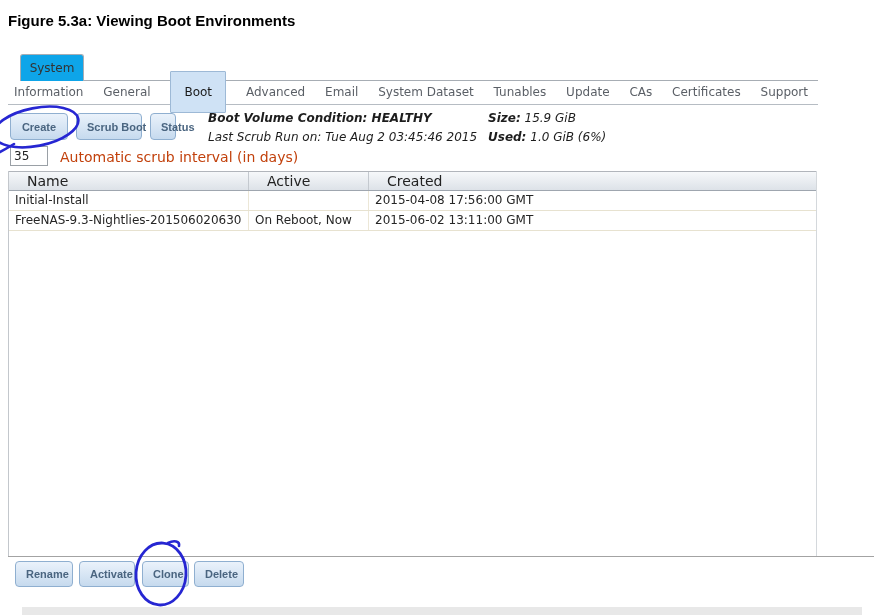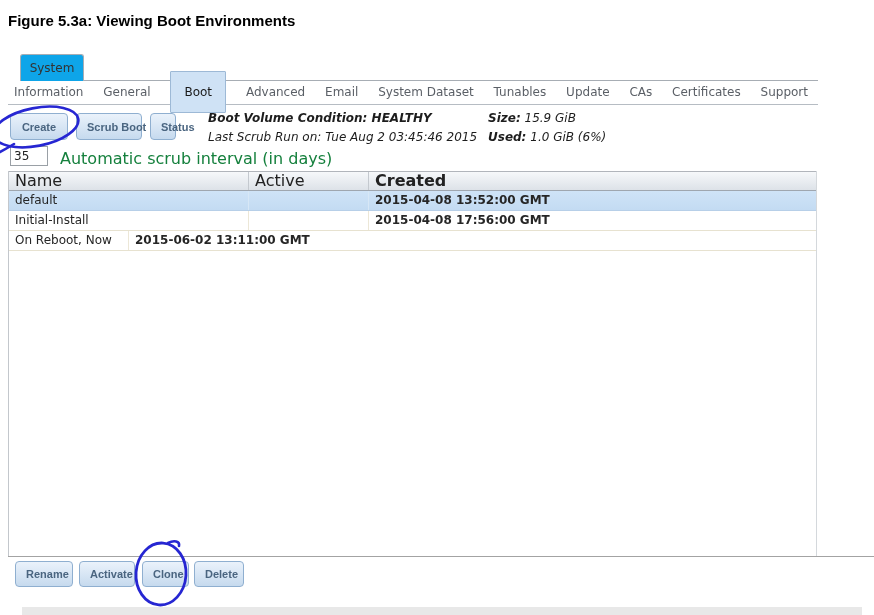--- a/index.html
+++ b/index.html
@@ -54,41 +54,41 @@
   #cond-line { left:208px; top:111px; font-weight:bold; }
   #scrub-line { left:208px; top:130px; }
   #size-line { left:488px; top:111px; }
   #used-line { left:488px; top:130px; }
 
   .interval-input {
     position:absolute; left:10px; top:146px; width:38px; height:20px;
     border:1px solid #9aa0a6; font-family:"DejaVu Sans", sans-serif;
     font-size:12px; color:#222; padding:0 3px; background:#fff;
   }
-  .interval-label { position:absolute; left:60px; top:149px; font-size:16px; color:#15803d; }
+  .interval-label { position:absolute; left:60px; top:149px; font-size:14px; color:#c2410c; }
 
   
   .grid {
     position:absolute; left:8px; top:171px; width:809px; height:385px;
     border-left:1px solid #c3c7cc; border-right:1px solid #d4d8dc;
     background:#fff;
   }
   .grid-header {
     display:flex; height:20px;
     background:linear-gradient(#f6f8fa,#dde2e8);
     border-top:1px solid #b1b5bb; border-bottom:1px solid #9fa6af;
   }
   .hcell {
-    font-size:16px; color:#222; line-height:18px; padding-left:6px;
+    font-size:14px; color:#222; line-height:18px; padding-left:18px;
     border-right:1px solid #c4c9cf;
   }
   .hcell:last-child { border-right:none; }
   .col-name { width:240px; }
   .col-active { width:120px; }
-  .col-created { flex:1;font-weight:bold; }
+  .col-created { flex:1; }
   .grid-row { display:flex; height:20px; border-bottom:1px solid #e7e2d0; background:#fff; }
   .grid-row.selected { background:linear-gradient(#cfe3f7,#c3dbf2); border-bottom:1px solid #b7cfe8; }
   .cell {
     font-size:12px; color:#262626; line-height:19px; padding-left:6px;
     border-right:1px solid #ece7d7; white-space:nowrap; overflow:hidden;
   }
   .grid-row.selected .cell { border-right-color:#d7e7f6; }
   .cell:last-child { border-right:none; }
 
   .footer-line { position:absolute; left:8px; top:556px; width:866px; height:1px; background:#a3a3a3; }
@@ -148,31 +148,27 @@
 
 <input class="interval-input" type="text" value="35" style="">
 <div class="interval-label">Automatic scrub interval (in days)</div>
 
 <div class="grid">
   <div class="grid-header">
     <div class="hcell col-name">Name</div>
     <div class="hcell col-active">Active</div>
     <div class="hcell col-created">Created</div>
   </div>
-  <div class="grid-row selected">
-    <div class="cell col-name">default</div>
-    <div class="cell col-active"></div>
-    <div class="cell col-created">2015-04-08 13:52:00 GMT</div>
-  </div>
   <div class="grid-row">
     <div class="cell col-name">Initial-Install</div>
     <div class="cell col-active"></div>
     <div class="cell col-created">2015-04-08 17:56:00 GMT</div>
   </div>
   <div class="grid-row">
+    <div class="cell col-name">FreeNAS-9.3-Nightlies-201506020630</div>
     <div class="cell col-active">On Reboot, Now</div>
     <div class="cell col-created">2015-06-02 13:11:00 GMT</div>
   </div>
 </div>
 
 <div class="footer-line"></div>
 
 <button class="btn footer-btn" id="btn-rename">Rename</button>
 <button class="btn footer-btn" id="btn-activate">Activate</button>
 <button class="btn footer-btn" id="btn-clone">Clone</button>

